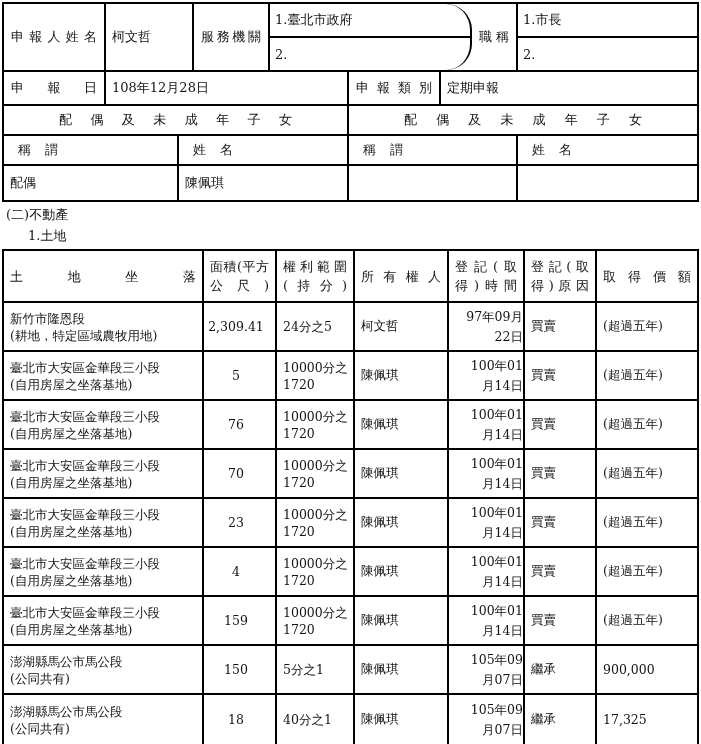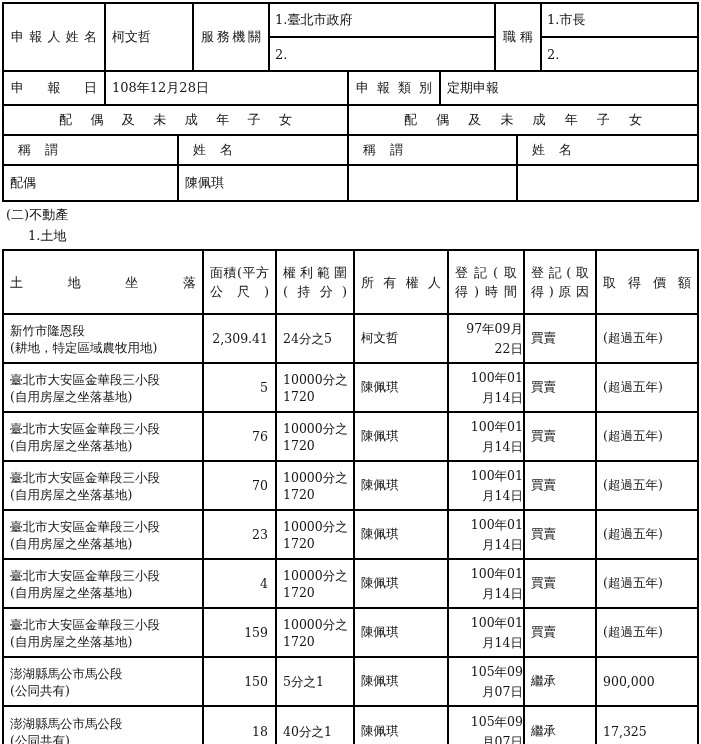--- a/index.html
+++ b/index.html
@@ -31,21 +31,21 @@
     padding: 0 7px;
   }
   .padl { padding-left: 6px; }
 
   
   .r-main { height: 68px; }
   .r-date { height: 32px; }
   .w-lbl1 { width: 102px; }
   .w-name { width: 88px; }
   .w-lbl2 { width: 76px; }
-  .w-agcy { width: 226px; }
+  .w-agcy { width: 202px; border-radius: 26px; }
   .w-job  { width: 46px; }
   .w-jobv { flex: 1; }
   .split { flex-direction: column; align-items: stretch; padding: 0; }
   .half { flex: 1; display: flex; align-items: center; padding-left: 5px; border-bottom: 2px solid #000; }
   .half:last-child { border-bottom: none; }
   .w-dlbl { width: 102px; }
   .w-dval { width: 243px; }
   .w-tlbl { width: 92px; }
   .w-tval { flex: 1; }
   .r-date .cell { height: 100%; }
@@ -62,36 +62,36 @@
   .w-rel2 { width: 169px; }
   .w-nm2 { flex: 1; }
   .ghead { display: block; width: 100%; text-align: justify; text-align-last: justify; padding: 0 55px; }
   .chead { display: block; width: 100%; text-align: left; letter-spacing: 14px; text-indent: 14px; }
 
   
   .sec1 { margin: 5px 0 0 4px; font-size: 13px; line-height: 16px; }
   .sec2 { margin: 5px 0 5px 26px; font-size: 13px; line-height: 16px; }
 
   
-  .land .hrow { height: 64px; }
+  .land .hrow { height: 52px; }
   .land .drow { height: 49px; }
   .c-loc   { width: 200px; }
   .c-area  { width: 73px; }
   .c-share { width: 78px; }
   .c-owner { width: 94px; }
   .c-time  { width: 76px; }
   .c-rsn   { width: 72px; }
   .c-price { flex: 1; }
 
   .stack { flex-direction: column; justify-content: center; align-items: stretch; }
   .stack .line { display: block; line-height: 17px; }
   .hcell { flex-direction: column; justify-content: center; align-items: stretch; }
   .hcell .jline { display: block; text-align: justify; text-align-last: justify; padding: 0 6px; line-height: 19px; }
   .dtxt { font-size: 12.5px; }
-  .areacell { justify-content: flex-end; padding-right: 7px; font-size: 12.5px; }
+  .areacell { justify-content: center; padding-right: 7px; font-size: 12.5px; }
   .timecell .line { line-height: 20px; text-align: right; }
   .loccell .line { line-height: 17px; }
 </style>
 </head>
 <body>
 
 <div class="doc">
 
   <div class="grid">
     <div class="row r-main">

